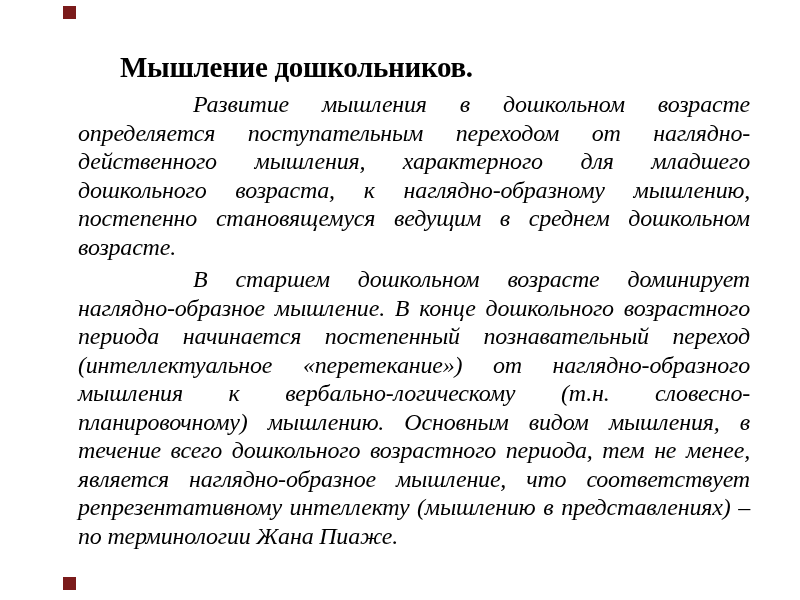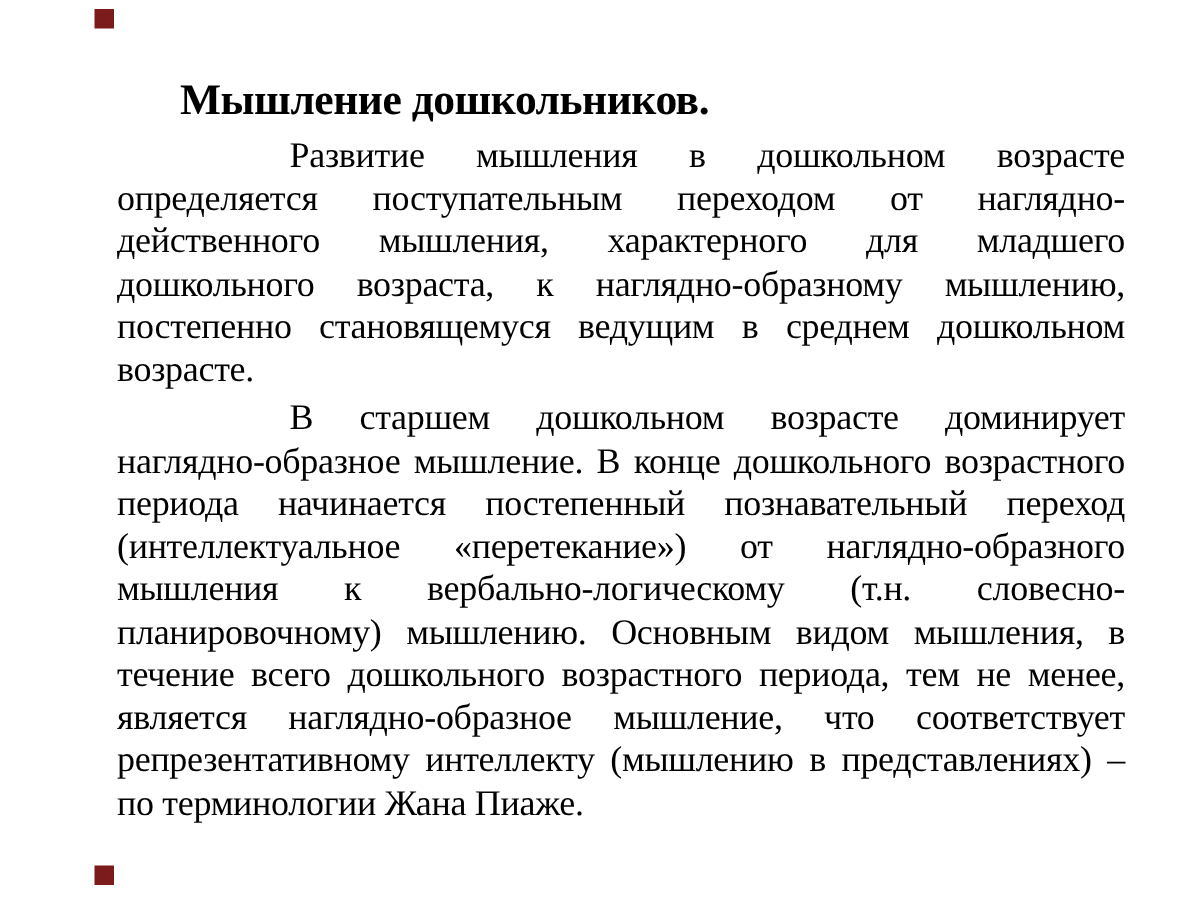--- a/index.html
+++ b/index.html
@@ -47,20 +47,21 @@
     letter-spacing: -0.3px;
   }
 
   .body-paragraph {
     font-size: 24px;
     line-height: 28.5px;
     text-align: justify;
     text-indent: 115px;
     hyphens: none;
     letter-spacing: -0.2px;
+    font-style: italic;
   }
 
   .body-paragraph + .body-paragraph {
     margin-top: 4px;
   }
 </style>
 </head>
 <body>
 
 <div class="slide">

